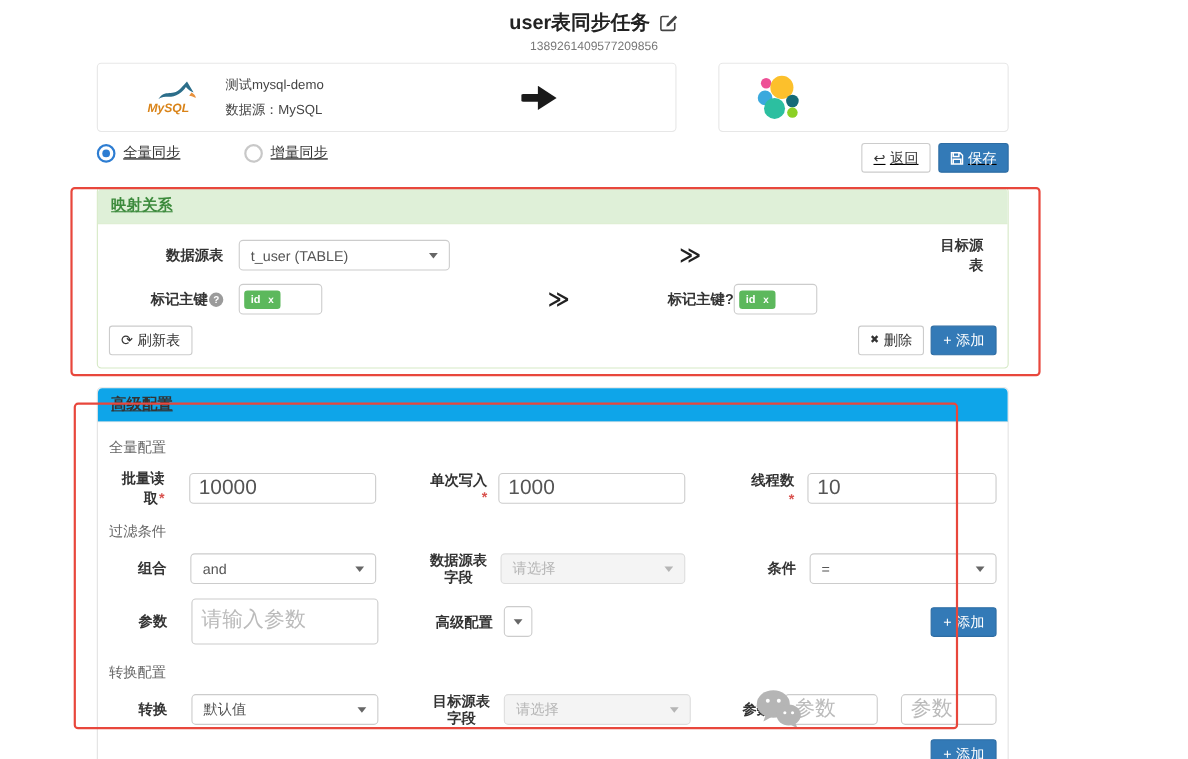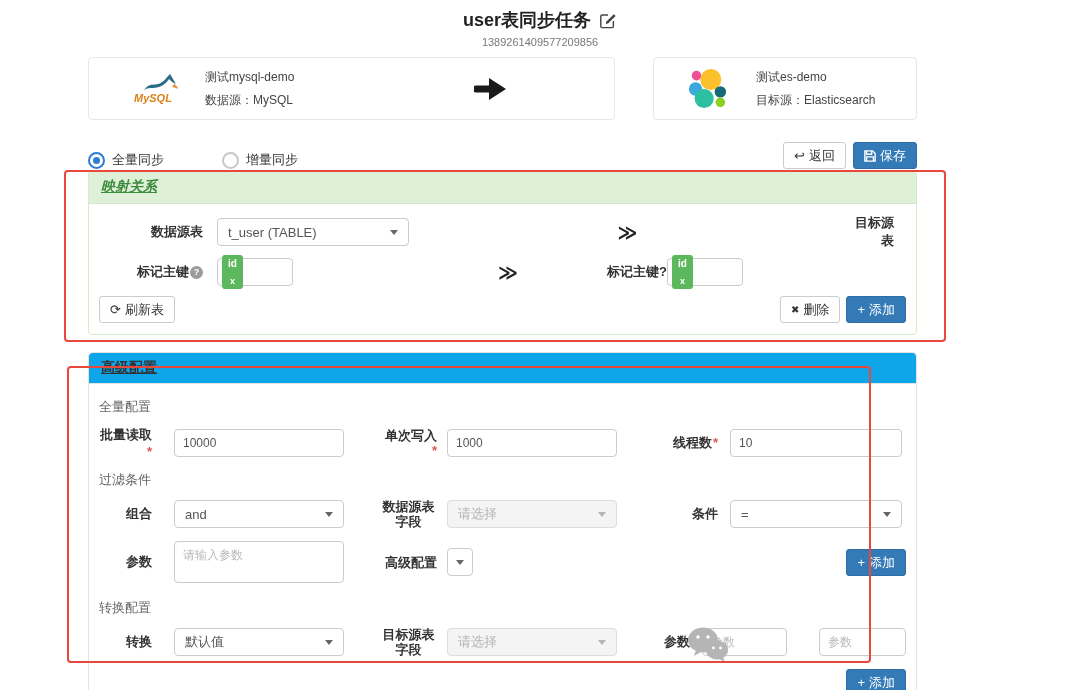--- a/index.html
+++ b/index.html
@@ -18,77 +18,77 @@
   .card { border:1px solid #e7e7e7; border-radius:4px; background:#fff; height:63px; display:flex; align-items:center; }
   .card.src { width:527px; padding:0 10px 0 36px; }
   .card.tgt { width:264px; margin-left:38px; padding:0 10px 0 22px; }
   .logo-wrap { width:62px; display:flex; justify-content:center; }
   .card-txt { margin-left:18px; font-size:12px; color:#444; }
   .card-txt div { line-height:13px; }
   .card-txt .l1 { margin-bottom:10px; }
   .big-arrow { margin-left:auto; margin-right:96px; }
 
   
-  .mode-row { position:absolute; left:88px; top:142px; width:829px; display:flex; align-items:flex-end; }
+  .mode-row { position:absolute; left:88px; top:130px; width:829px; display:flex; align-items:flex-start;text-decoration:underline; }
   .radio-item { display:flex; align-items:center; margin-right:58px; cursor:default; }
   .radio { width:17px; height:17px; border-radius:50%; border:2px solid #c8c8c8; background:#fff; position:relative; }
   .radio.on { border-color:#2d7dd2; }
   .radio.on::after { content:""; position:absolute; left:3px; top:3px; width:7px; height:7px; border-radius:50%; background:#2d7dd2; }
   .radio-lbl { font-size:13px; color:#333; margin-left:7px; }
   .mode-btns { margin-left:auto; display:flex; gap:7px; }
 
   
   .btn { display:inline-flex; align-items:center; gap:4px; font-size:13px; line-height:1;
          padding:6px 10px; border-radius:3px; border:1px solid #ccc; background:#fff; color:#333; cursor:pointer; }
   .btn-primary { background:#337ab7; border-color:#2e6da4; color:#fff; }
   .btn .gi { font-size:13px; }
 
   
   .panel { position:absolute; left:88px; width:829px; border-radius:4px; background:#fff; }
   .panel-head { padding:7px 12px; font-size:14px; font-weight:bold; border-radius:4px 4px 0 0; }
   .panel-head span { text-decoration:underline; }
 
   .map-panel { top:170px; height:165px; border:1px solid #d6e9c6; }
-  .map-panel .panel-head { background:#dff0d8; color:#3d8b3d; border-bottom:1px solid #d6e9c6;font-style:italic; }
+  .map-panel .panel-head { background:#dff0d8; color:#3d8b3d; border-bottom:1px solid #d6e9c6; }
   .map-body { padding:10px 10px 0 10px; }
 
   .map-row { display:flex; align-items:center; margin-bottom:8px; }
   .f-label { width:118px; text-align:right; padding-right:14px; font-size:13px; font-weight:bold; color:#333; }
   .f-label .help { display:inline-block; width:13px; height:13px; border-radius:50%; background:#9b9b9b; color:#fff;
                    font-size:9px; line-height:13px; text-align:center; font-weight:bold; vertical-align:1px; margin-left:1px;}
   .mid-flex { flex:1; display:flex; justify-content:center; }
   .chev { font-size:19px; font-weight:bold; color:#222; }
   .f-label2 { width:60px; text-align:right; padding-right:12px; font-size:13px; font-weight:bold; color:#333; }
 
   .sel { height:28px; border:1px solid #ccc; border-radius:4px; background:#fff; display:flex; align-items:center;
          justify-content:space-between; padding:0 10px; font-size:13px; color:#555; cursor:pointer;text-align:right; }
   .caret { width:0; height:0; border-left:4px solid transparent; border-right:4px solid transparent; border-top:5px solid #666; }
   .sel.disabled { background:#f4f4f4; border-color:#ddd; color:#b5b5b5; cursor:default; }
   .sel.disabled .caret { border-top-color:#b5b5b5; }
 
   .tagbox { width:76px; height:28px; border:1px solid #ccc; border-radius:4px; display:flex; align-items:center; padding:0 4px; background:#fff;}
-  .tag { background:#5cb85c; color:#fff; font-size:10px; font-weight:bold; border-radius:3px; padding:3px 6px; display:flex; gap:7px; align-items:center;flex-direction:column;}
+  .tag { background:#5cb85c; color:#fff; font-size:10px; font-weight:bold; border-radius:3px; padding:3px 6px; display:flex; gap:7px; align-items:center;}
   .tag i { font-style:normal; font-size:9px; cursor:pointer; }
 
   .map-actions { display:flex; align-items:center; margin-top:10px; }
   .map-actions .right { margin-left:auto; display:flex; gap:6px; }
 
   .adv-panel { top:352px; height:400px; border:1px solid #e3e3e3; }
   .adv-panel .panel-head { background:#0ea5e9; color:#333; border-bottom:1px solid #e3e3e3; padding:6px 12px;}
   .adv-body { padding:10px 10px 0 10px; }
 
   .sec-lbl { font-size:13px; color:#666; margin:4px 0 10px 0; }
   .adv-row { display:flex; align-items:center; margin-bottom:12px; }
   .al { font-size:13px; font-weight:bold; color:#333; text-align:right; }
   .al .req { font-style:normal; color:#d9534f; margin-left:1px; }
   .al1 { width:75px; padding-right:22px; }
-  .al2 { width:67px; padding-right:10px; margin-left:36px; line-height:15px; }
+  .al2 { width:67px; padding-right:10px; margin-left:47px; line-height:15px; }
   .al2.center { text-align:center; padding-right:10px; }
   .al3 { width:59px; padding-right:12px; margin-left:54px; }
-  .inp { height:28px; border:1px solid #ccc; border-radius:4px; padding:0 8px; font-size:12px; color:#555; background:#fff; }
+  .inp { height:28px; border:1px solid #ccc; border-radius:4px; padding:0 8px; font-size:19px; color:#555; background:#fff; }
   .inp::placeholder, textarea::placeholder { color:#bbb; }
   .w170 { width:170px; } .w172 { width:172px; }
   textarea.inp { height:42px; resize:none; padding-top:5px; font-family:"Liberation Sans","DejaVu Sans",sans-serif; }
   .mini-sel { width:26px; height:28px; border:1px solid #ccc; border-radius:4px; background:#fff; display:flex; align-items:center; justify-content:center; cursor:pointer;}
   .row-add { margin-left:auto; position:relative; z-index:10; }
   .add-row { display:flex; justify-content:flex-end; margin:10px 0 14px 0; position:relative; z-index:10;}
 
   
   .watermark { position:absolute; left:686px; top:626px; display:flex; align-items:center; gap:10px;
                color:#b5b5b5; font-size:29px; letter-spacing:2px; z-index:5; pointer-events:none; }
@@ -135,24 +135,20 @@
     <div class="card tgt">
       <div class="logo-wrap">
         <svg width="42" height="42" viewBox="0 0 44 44">
           <circle cx="11" cy="8" r="5" fill="#ee5096"></circle>
           <circle cx="26" cy="12" r="11" fill="#fcc02c"></circle>
           <circle cx="10" cy="22" r="7" fill="#3ba9dd"></circle>
           <circle cx="19" cy="32" r="10" fill="#2cbfa0"></circle>
           <circle cx="36" cy="25" r="6" fill="#156a77"></circle>
           <circle cx="36" cy="36" r="5" fill="#8bd024"></circle>
         </svg>
-      </div>
-      <div class="card-txt">
-        <div class="l1">测试es-demo</div>
-        <div class="l2"><span>目标源：</span><span>Elasticsearch</span></div>
       </div>
     </div>
   </div>
 
   <div class="mode-row">
     <div class="radio-item">
       <span class="radio on"></span>
       <span class="radio-lbl">全量同步</span>
     </div>
     <div class="radio-item">

